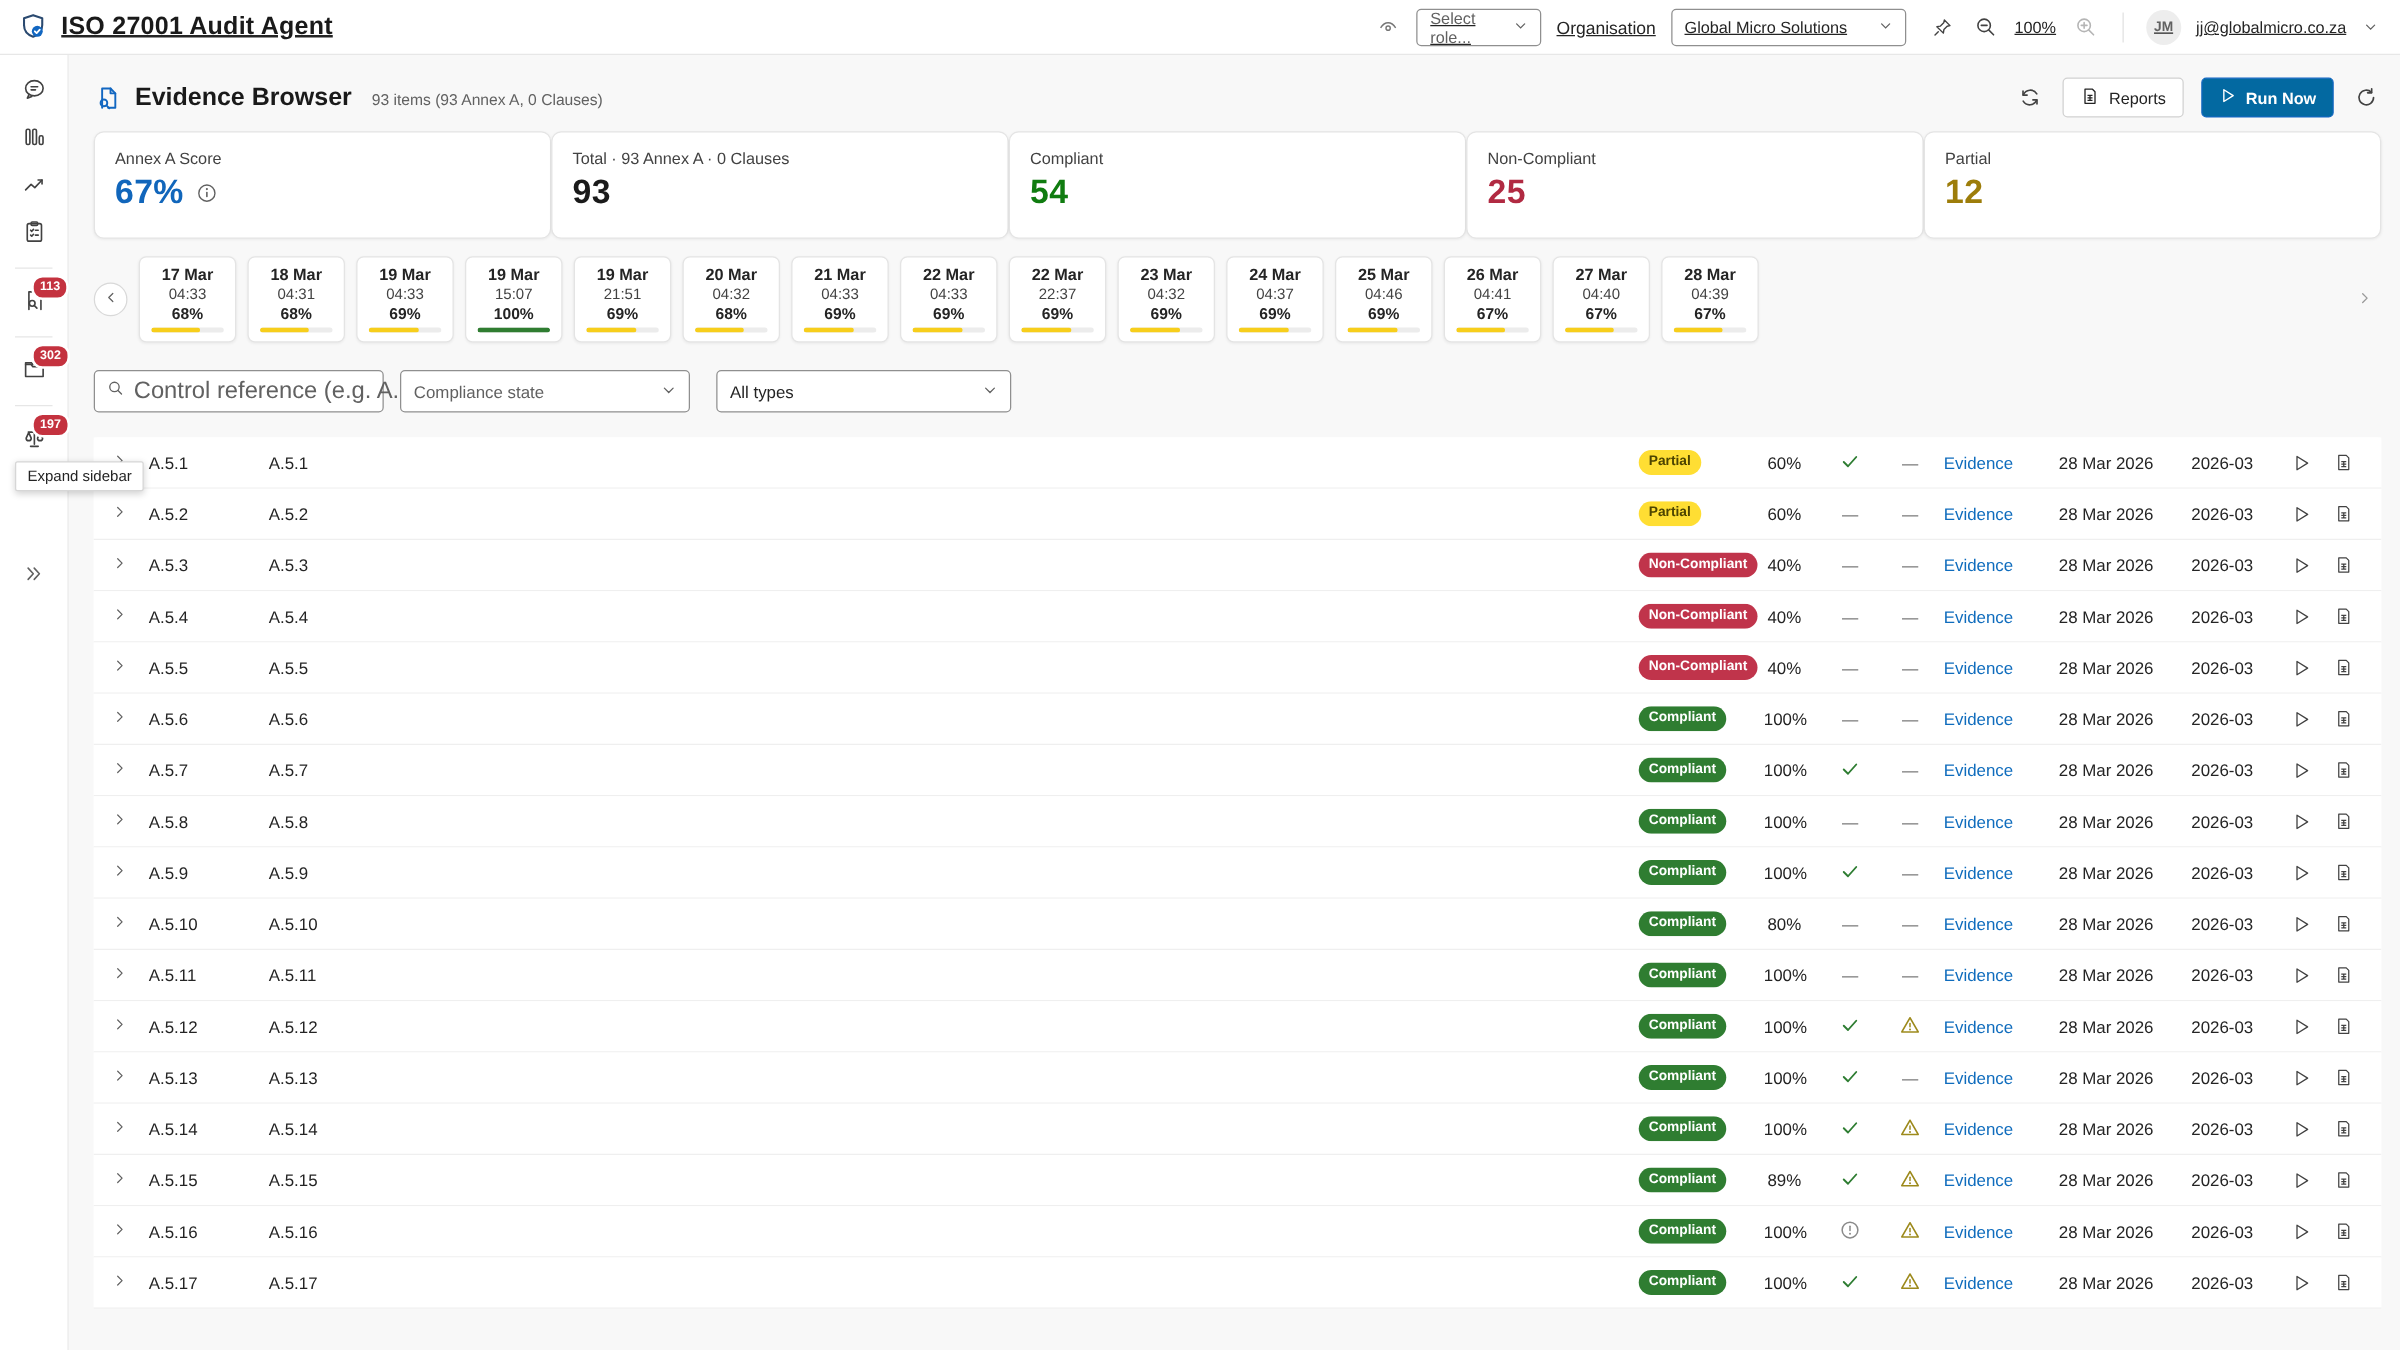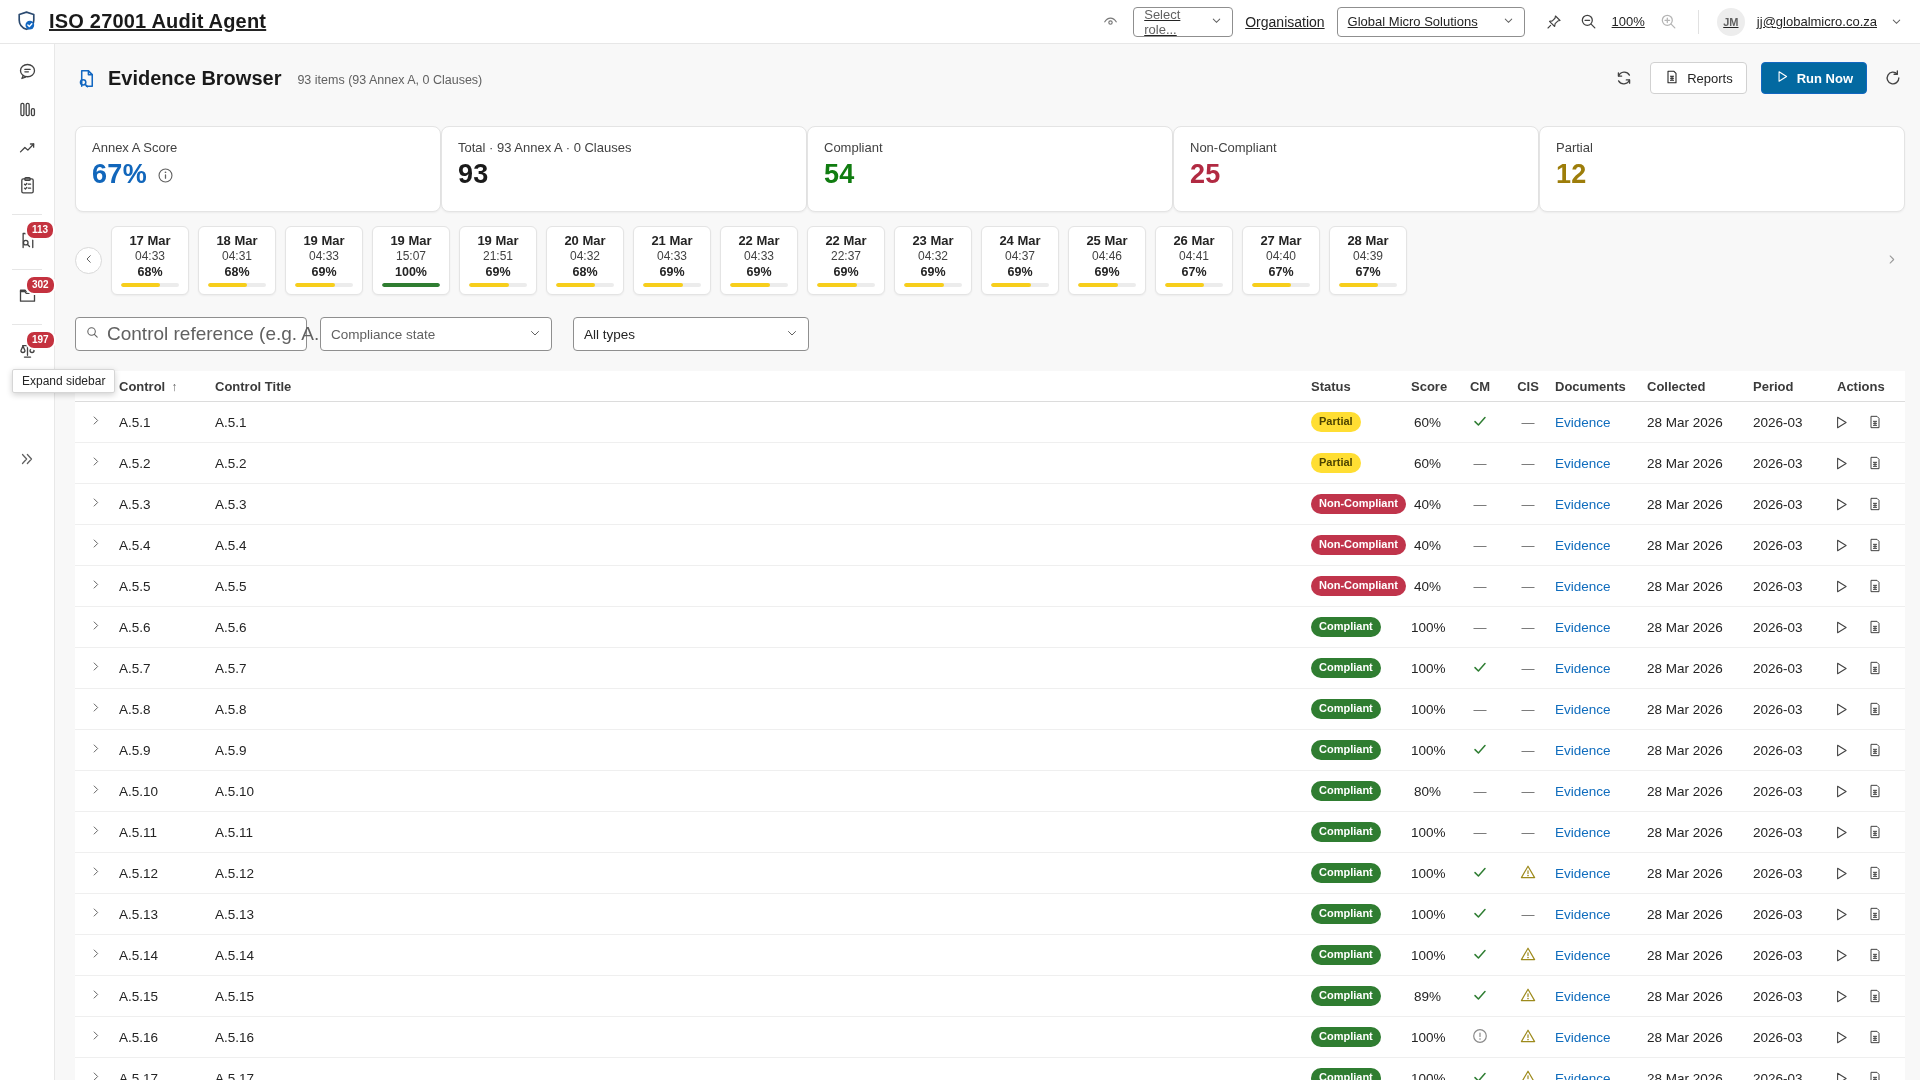--- a/index.html
+++ b/index.html
@@ -50,21 +50,21 @@
   .page-title-wrap { display:flex; align-items:center; gap:10px; }
   .page-title { font-size:20px; font-weight:700; color:#1a1a1a; }
   .page-sub { font-size:12.5px; color:#616161; margin-left:6px; margin-top:4px; }
   .page-actions { margin-left:auto; display:flex; align-items:center; gap:14px; }
   .btn { display:inline-flex; align-items:center; gap:7px; height:32px;
     padding:0 13px; border-radius:4px; font-size:13px; cursor:pointer; }
   .btn-secondary { background:#fff; border:1px solid #d1d1d1; color:#242424; }
   .btn-primary { background:#0369a1; border:1px solid #1267c1; color:#fff; font-weight:600; }
 
   
-  .cards-row { display:flex; margin-top:32px; }
+  .cards-row { display:flex; margin-top:11px; }
   .card { flex:1; background:#fff; border:1px solid #e4e4e4; border-radius:8px;
     box-shadow:0 1px 2px rgba(0,0,0,.05); padding:13px 16px; height:86px; }
   .card-label { font-size:13px; color:#424242; }
   .card-value-row { display:flex; align-items:center; gap:10px; margin-top:4px; }
   .card-value { font-size:27px; font-weight:700; letter-spacing:.3px; }
   .info-btn { display:inline-flex; cursor:pointer; margin-top:2px; }
 
   
   .timeline { display:flex; align-items:center; gap:9px; margin-top:14px; }
   .tl-nav { width:27px; height:27px; border-radius:50%; border:1px solid #d9d9d9;
@@ -484,33 +484,20 @@
       </div>
       <div class="select-box filter-select f2">
         <span>All types</span>
         <span><svg width="12" height="12" viewBox="0 0 24 24" fill="none" stroke="#616161" stroke-width="2" stroke-linecap="round">
               <path d="M5 9l7 7 7-7"></path>
             </svg></span>
       </div>
     </div>
 
     <div class="table">
-      <div class="t-row t-head">
-        <div class="t-cell c-exp"></div>
-        <div class="t-cell"><span>Control</span><span class="sort">↑</span></div>
-        <div class="t-cell">Control Title</div>
-        <div class="t-cell">Status</div>
-        <div class="t-cell c-score">Score</div>
-        <div class="t-cell c-cm">CM</div>
-        <div class="t-cell c-cis">CIS</div>
-        <div class="t-cell">Documents</div>
-        <div class="t-cell">Collected</div>
-        <div class="t-cell">Period</div>
-        <div class="t-cell" style="padding-left:12px">Actions</div>
-      </div>
       <div>
           <div class="t-row">
             <div class="t-cell c-exp"><span class="expander">
                 <svg width="13" height="13" viewBox="0 0 24 24" fill="none" stroke="#616161" stroke-width="1.8" stroke-linecap="round" stroke-linejoin="round">
                   <path d="M9.5 5.5L16 12l-6.5 6.5"></path>
                 </svg>
               </span></div>
             <div class="t-cell">A.5.1</div>
             <div class="t-cell">A.5.1</div>
             <div class="t-cell"><span class="pill p-partial">Partial</span></div>

